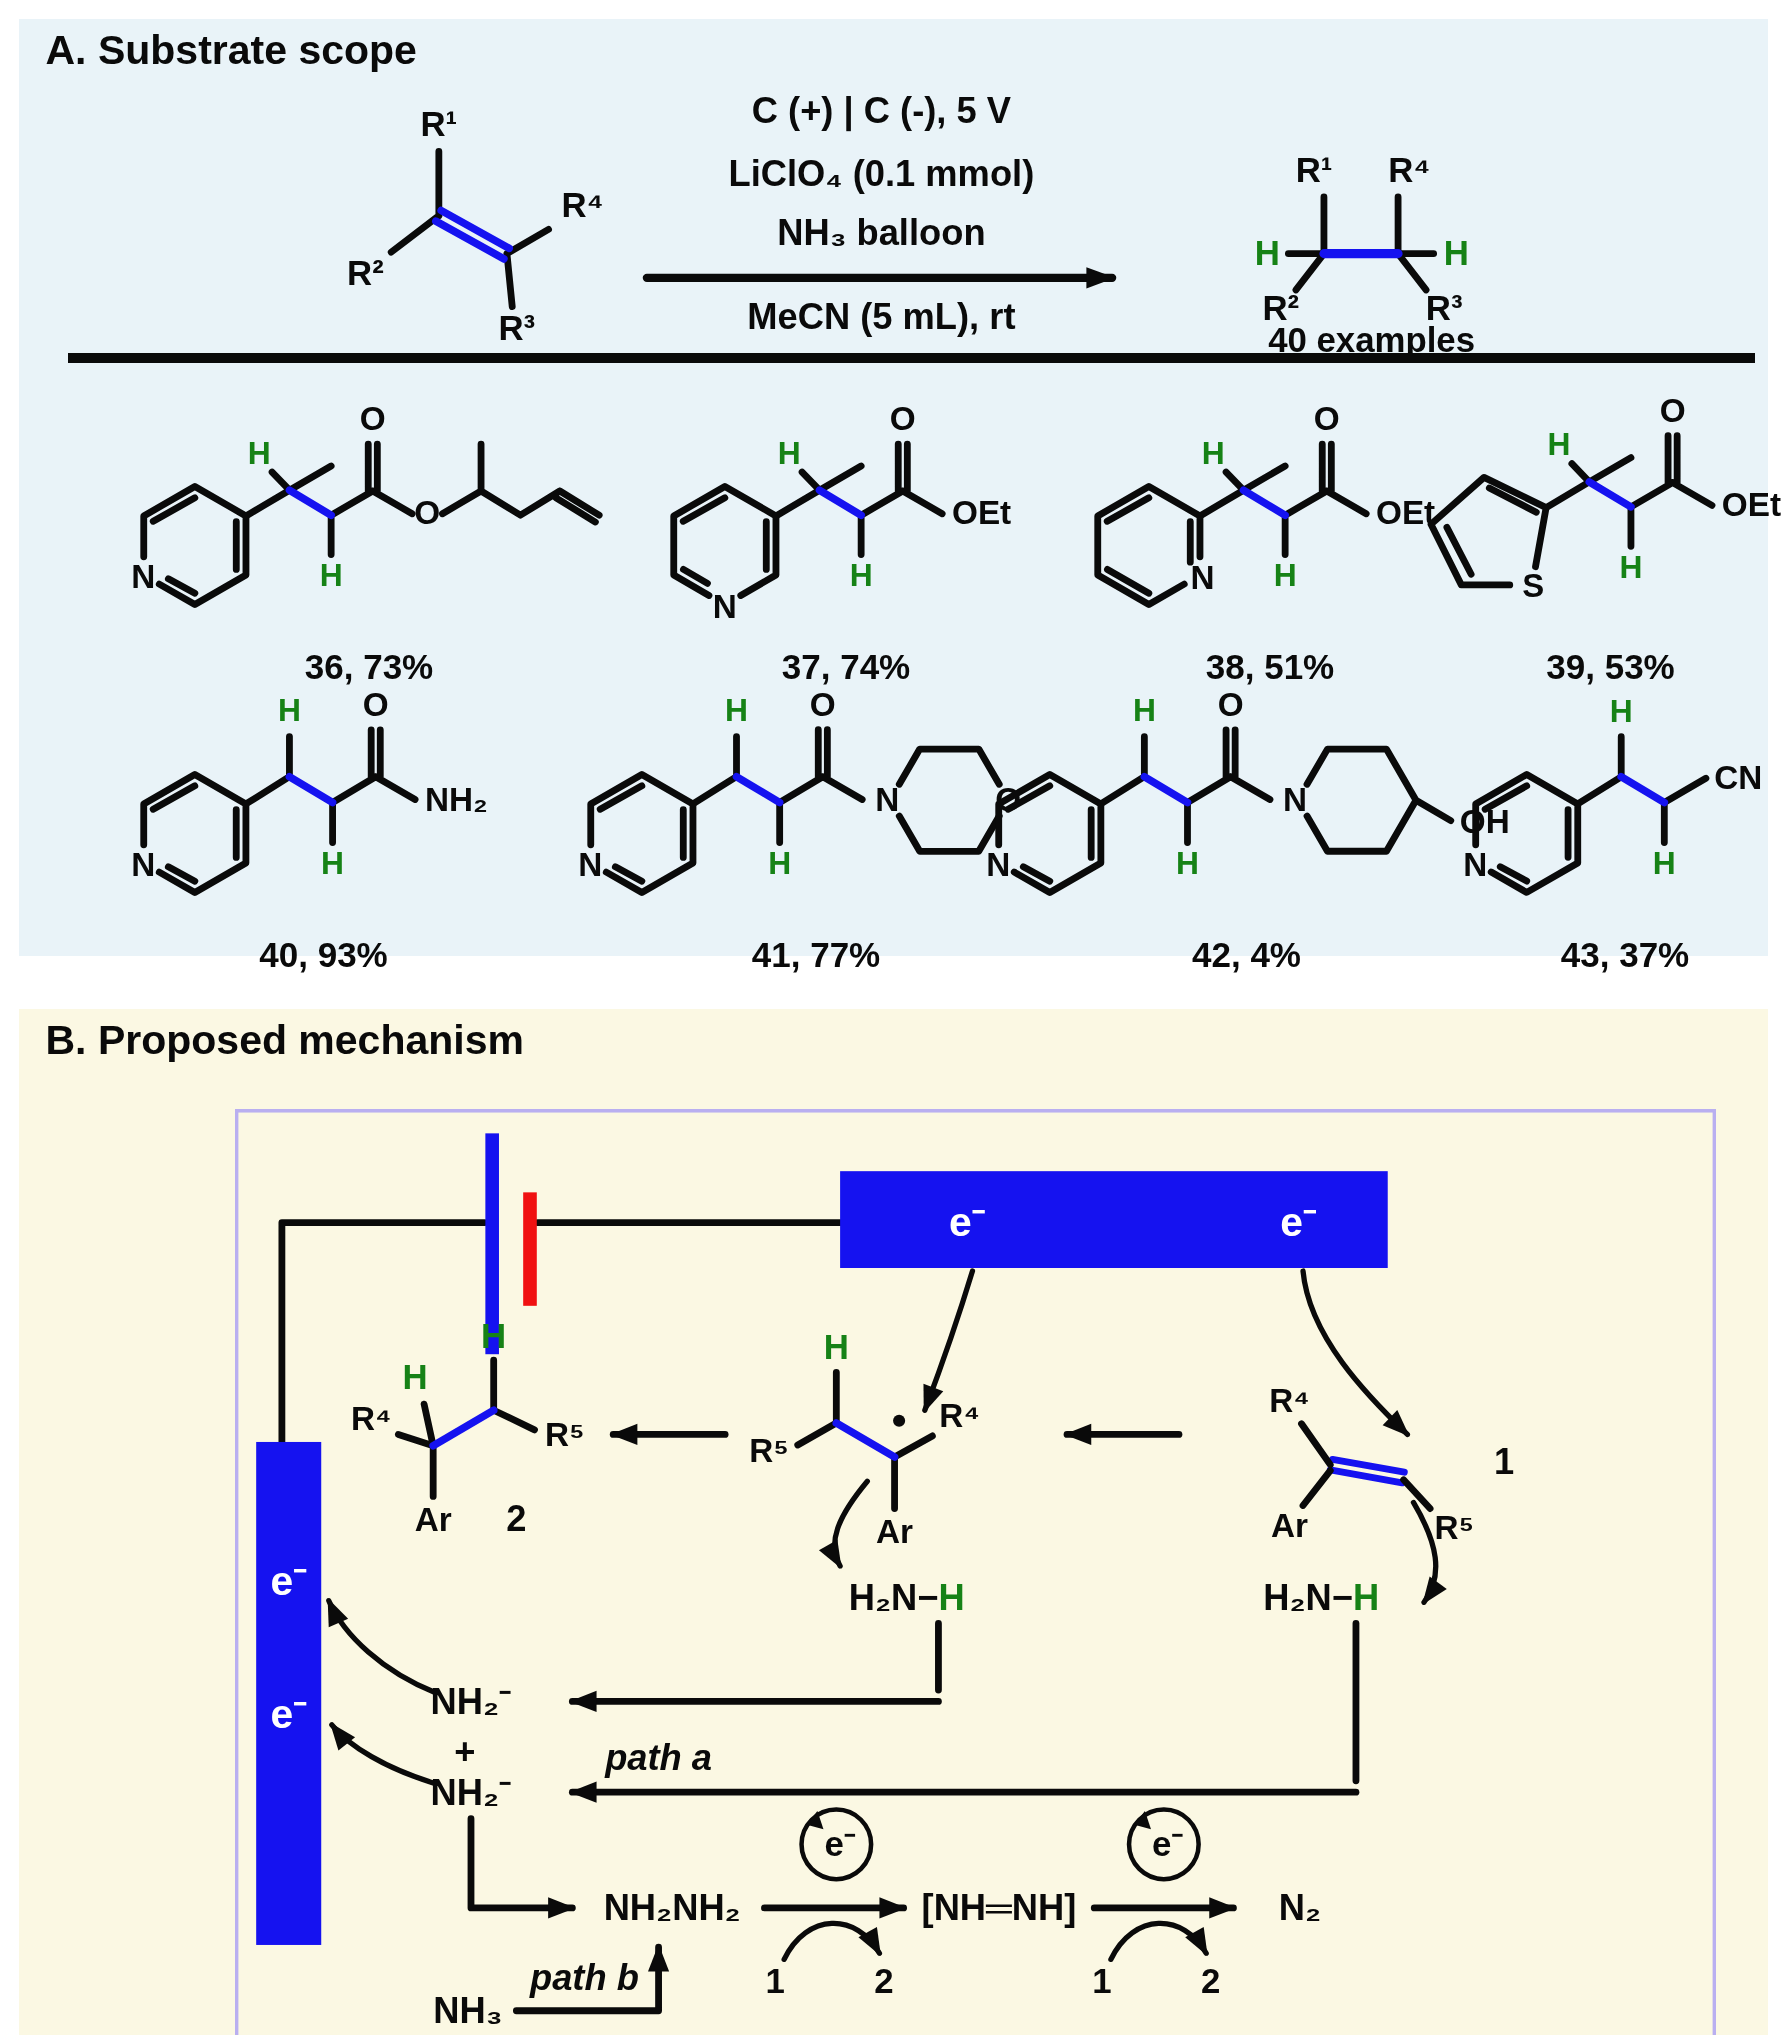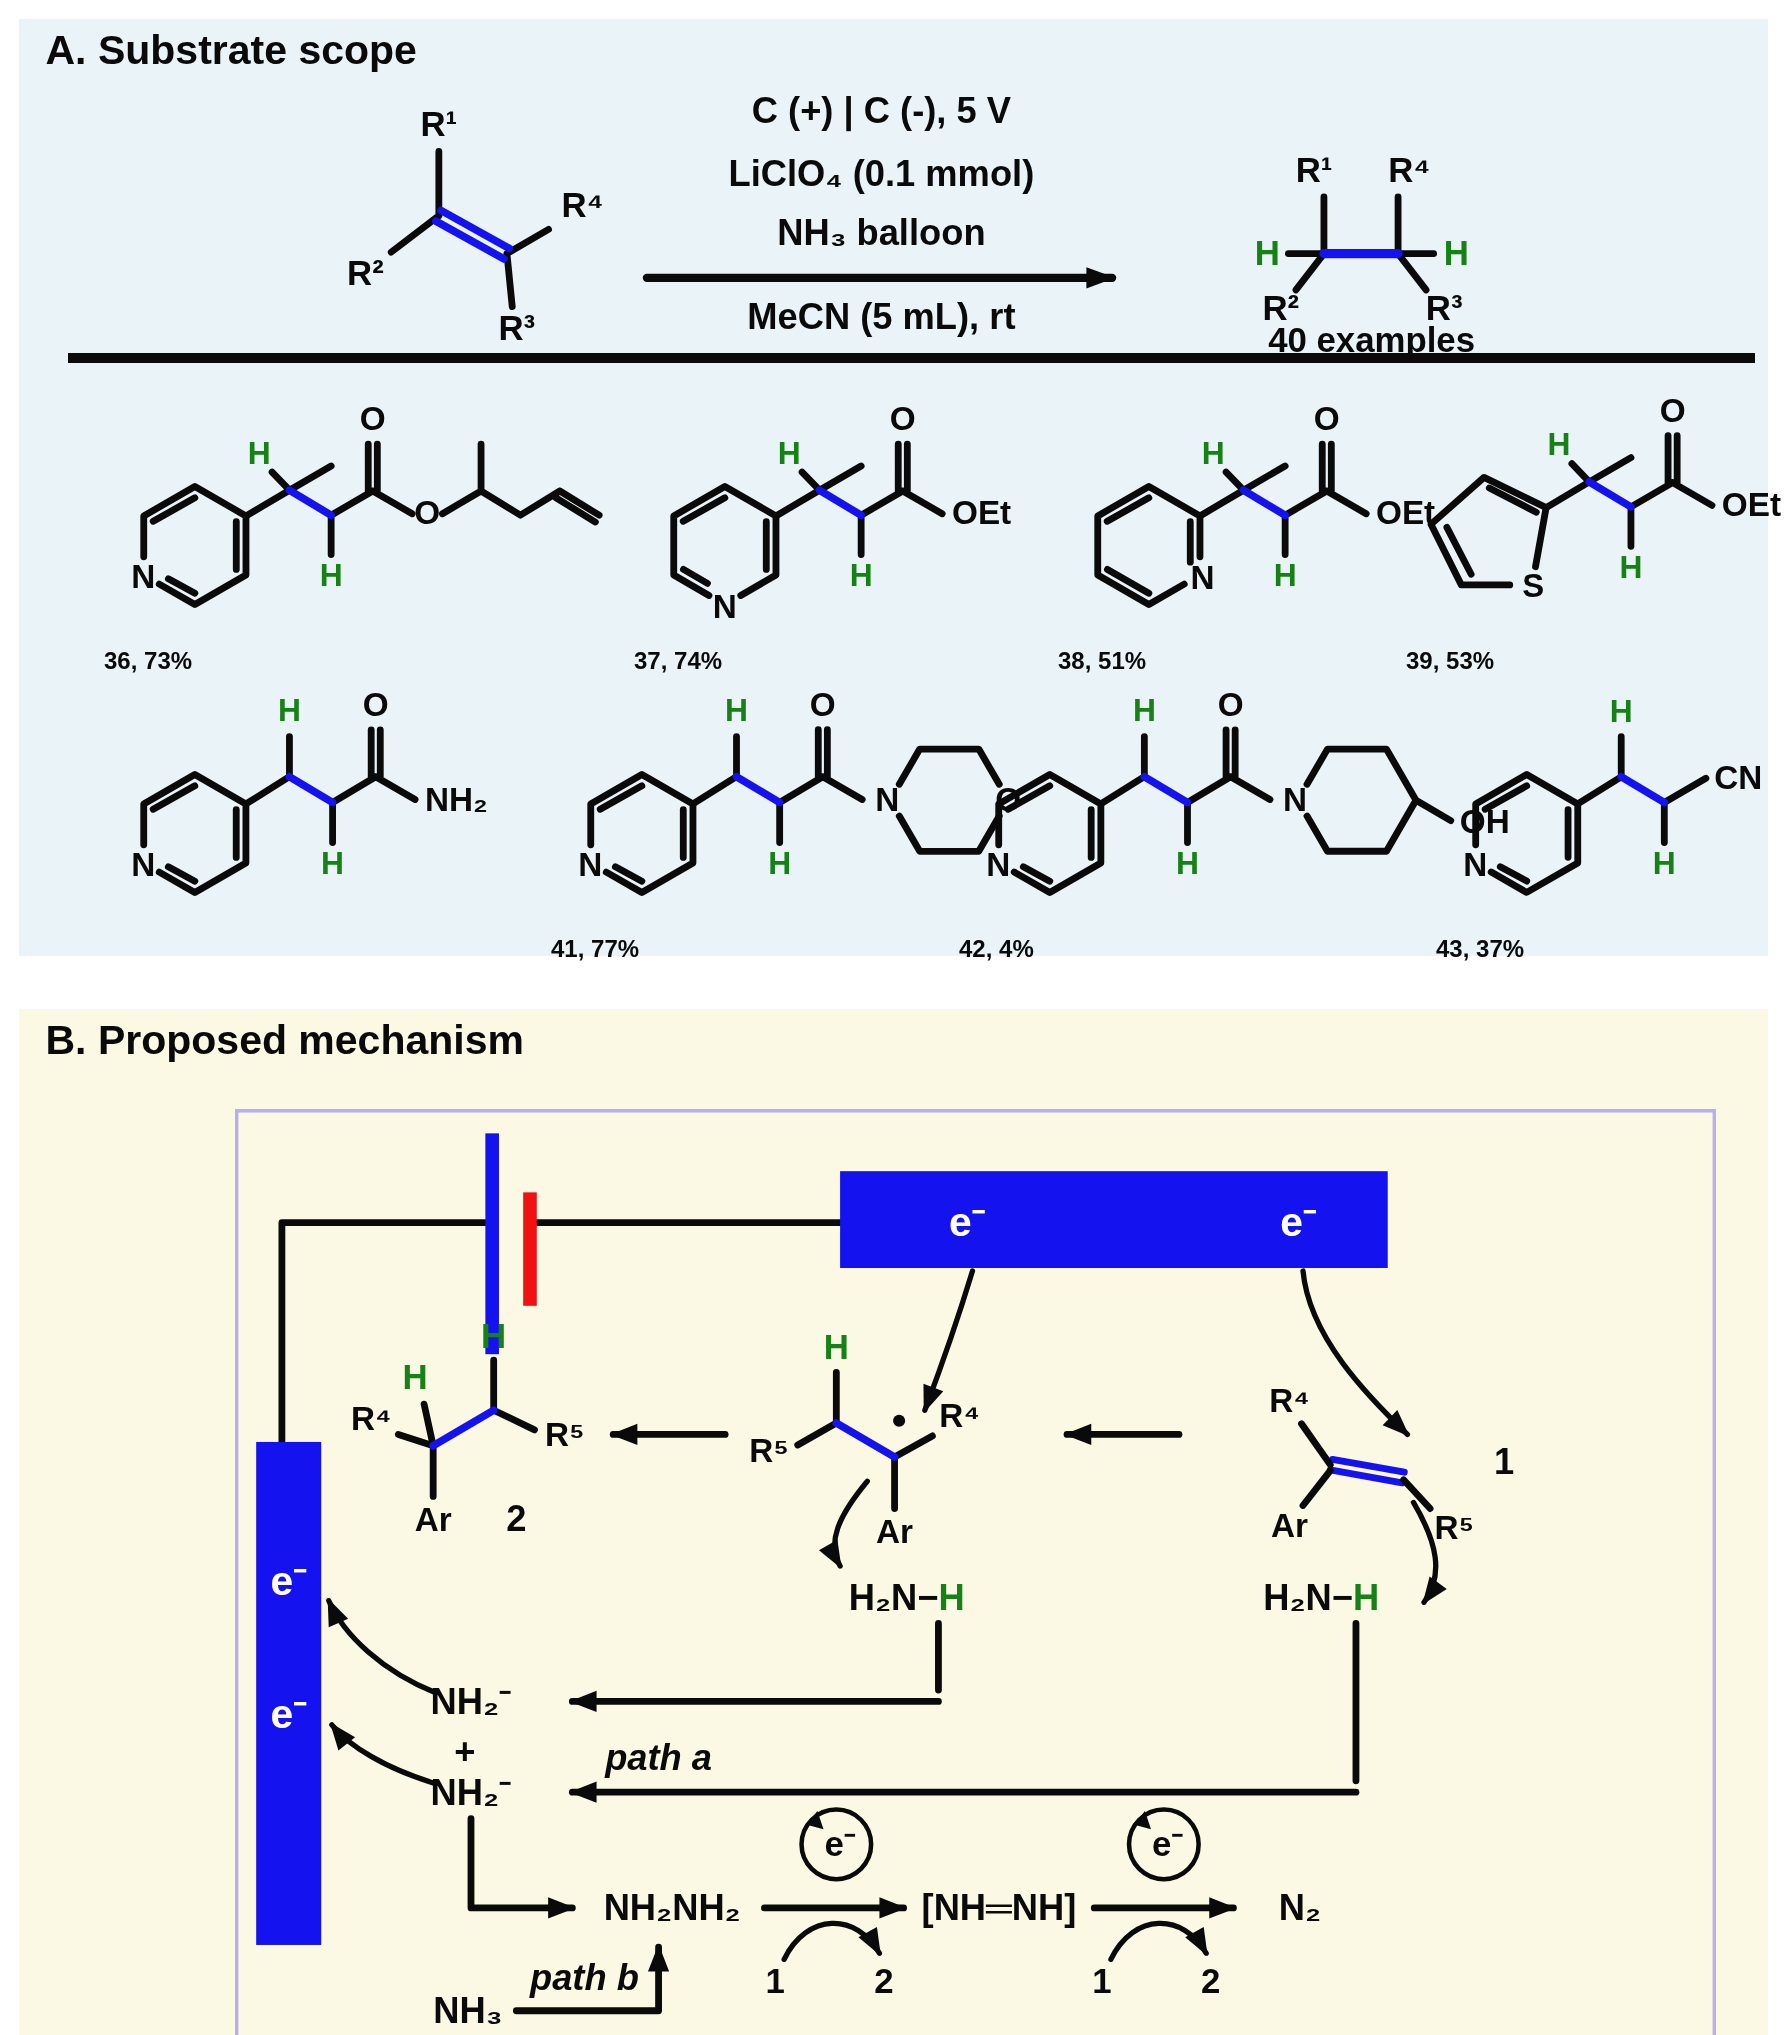--- a/index.html
+++ b/index.html
@@ -3,21 +3,21 @@
 <meta charset="utf-8">
 <style>
   html,body{margin:0;padding:0;background:#ffffff;font-family:"Liberation Sans",sans-serif;}
   .canvas{position:relative;width:1787px;height:2035px;background:#ffffff;overflow:hidden;}
   .panel{position:absolute;left:19px;width:1749px;}
   #panelA{top:19px;height:937px;background:#e9f3f8;}
   #panelB{top:1009px;height:1061px;background:#fbf8e3;}
   .ptitle{position:absolute;left:26.5px;top:7.6px;font-size:41px;font-weight:700;color:#0a0a0a;}
   .divider{position:absolute;left:49px;top:334px;width:1687px;height:9.8px;background:#0a0a0a;}
   .fig{position:absolute;height:299px;}
-  .cap{position:absolute;top:253px;left:0;width:100%;font-size:24px;font-weight:700;color:#0a0a0a;}
+  .cap{position:absolute;top:253px;left:0;width:100%;text-align:center;font-size:35px;font-weight:700;color:#0a0a0a;}
   svg{display:block;}
   .bk{stroke:#0a0a0a;stroke-width:9;fill:none;stroke-linecap:round;stroke-linejoin:round;}
   .bk10{stroke:#0a0a0a;stroke-width:11;fill:none;stroke-linecap:round;}
   .bl{stroke:#1512f0;stroke-width:10;fill:none;stroke-linecap:round;}
   .ar{stroke:#0a0a0a;stroke-width:7;fill:none;stroke-linecap:round;}
   .t{font:700 44px "Liberation Sans",sans-serif;fill:#0a0a0a;}
   .tg{font:700 42px "Liberation Sans",sans-serif;fill:#168216;}
   .tw{font:700 54px "Liberation Sans",sans-serif;fill:#ffffff;}
   .f46{font-size:46px;} .f48{font-size:48px;}
   .ti{font-style:italic;}
@@ -156,20 +156,21 @@
         </g>
         <g>
           <path class="bk" d="M187.5,161 L245,125 M245,125 L245,72 M302,159 L302,212 M302,159 L359,125 M353,125 L353,63 M365,125 L365,63 M359,125 L411,155"></path>
           <line class="bl" x1="245" y1="125" x2="302" y2="159"></line>
           <text class="tg" x="245" y="52" text-anchor="middle">H</text>
           <text class="tg" x="302" y="254" text-anchor="middle">H</text>
           <text class="t" x="359" y="45" text-anchor="middle">O</text>
           <text class="t" x="424" y="170">NH₂</text>
         </g>
       </svg>
+      <figcaption class="cap">40, 93%</figcaption>
     </figure>
 
     <figure class="fig" style="left:492px;top:651px;width:530px">
       <svg width="530" height="250" viewBox="0 0 700 330">
         <g>
           <path class="bk" d="M187.5,161 L120,122 L52.5,161 L52.5,215 M73,251 L120,278 L187.5,239 L187.5,161"></path>
           <path class="bk" d="M120,137 L65,168 M85,244 L120,263 M174.7,231.6 L174.7,168.4"></path>
           <text class="t" x="52" y="256" text-anchor="middle">N</text>
         </g>
         <g>

